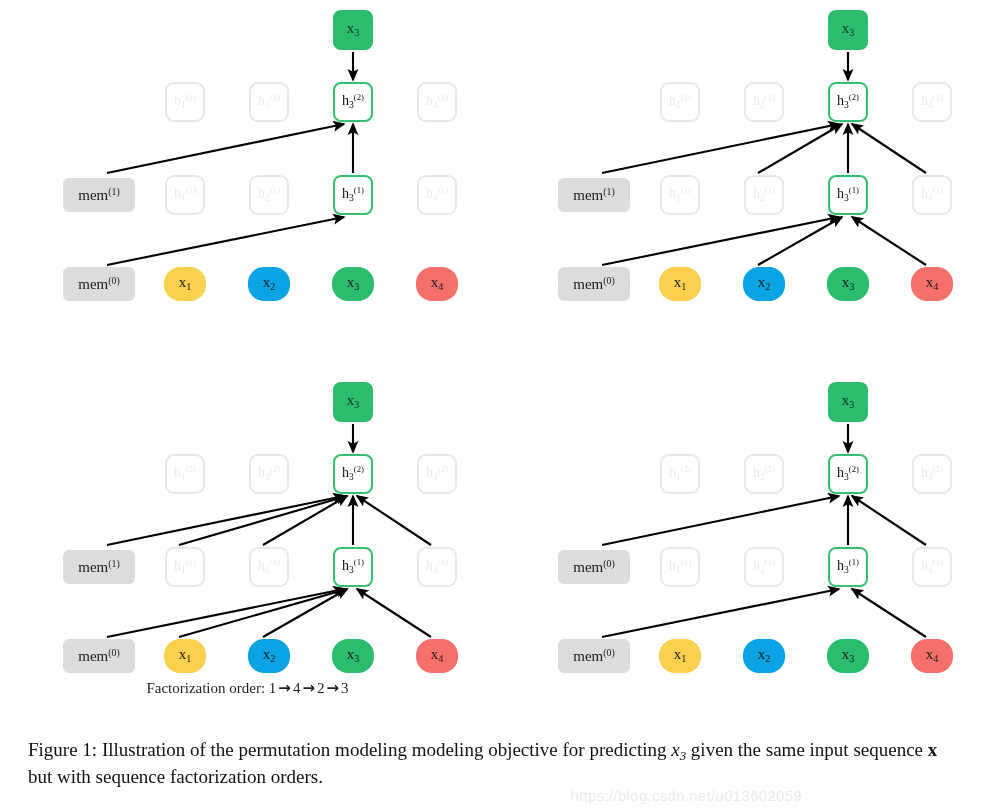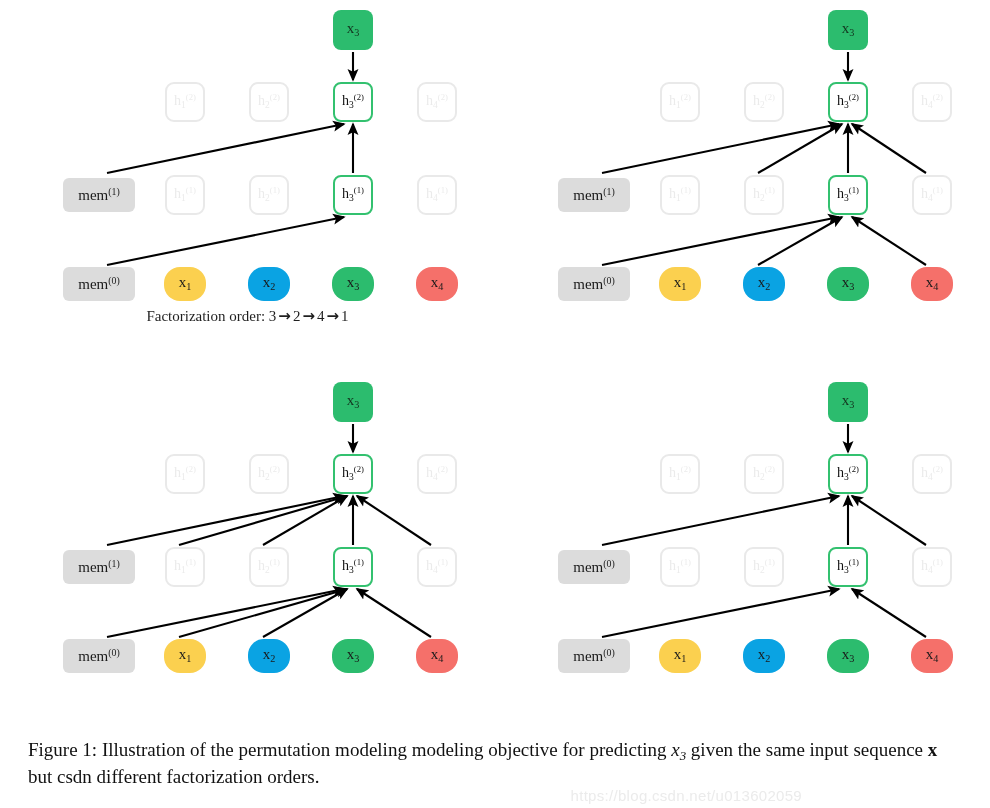--- a/index.html
+++ b/index.html
@@ -143,21 +143,20 @@
         </div>
         <div class="node tok c-blue" style="left: 248px; top: 267px; width: 42px; height: 34px;">
           <span class="lbl">x<sub>2</sub></span>
         </div>
         <div class="node tok c-green" style="left: 332px; top: 267px; width: 42px; height: 34px;">
           <span class="lbl">x<sub>3</sub></span>
         </div>
         <div class="node tok c-red" style="left: 416px; top: 267px; width: 42px; height: 34px;">
           <span class="lbl">x<sub>4</sub></span>
         </div>
-        <div class="caption-order"><span>Factorization order:</span> <span>3</span><span class="arrw">→</span><span>2</span><span class="arrw">→</span><span>4</span><span class="arrw">→</span><span>1</span></div>
       </div>
       <div class="panel" style="left: 495px; top: 0px;">
         <svg class="panel-canvas" viewBox="0 0 495 315">
           <defs>
             <marker id="ah-1" markerWidth="6" markerHeight="6" refX="5.2" refY="3" orient="auto" markerUnits="strokeWidth">
               <path d="M0,0.4 L6,3 L0,5.6 L1.3,3 Z" fill="#000000"></path>
             </marker>
           </defs>
           <line x1="107" y1="265" x2="344" y2="217" stroke="#000000" stroke-width="2.1" marker-end="url(#ah-1)"></line>
           <line x1="263" y1="265" x2="347" y2="217" stroke="#000000" stroke-width="2.1" marker-end="url(#ah-1)"></line>
@@ -270,20 +269,21 @@
         </div>
         <div class="node tok c-blue" style="left: 248px; top: 267px; width: 42px; height: 34px;">
           <span class="lbl">x<sub>2</sub></span>
         </div>
         <div class="node tok c-green" style="left: 332px; top: 267px; width: 42px; height: 34px;">
           <span class="lbl">x<sub>3</sub></span>
         </div>
         <div class="node tok c-red" style="left: 416px; top: 267px; width: 42px; height: 34px;">
           <span class="lbl">x<sub>4</sub></span>
         </div>
+        <div class="caption-order"><span>Factorization order:</span> <span>1</span><span class="arrw">→</span><span>4</span><span class="arrw">→</span><span>2</span><span class="arrw">→</span><span>3</span></div>
       </div>
       <div class="panel" style="left: 495px; top: 372px;">
         <svg class="panel-canvas" viewBox="0 0 495 315">
           <defs>
             <marker id="ah-3" markerWidth="6" markerHeight="6" refX="5.2" refY="3" orient="auto" markerUnits="strokeWidth">
               <path d="M0,0.4 L6,3 L0,5.6 L1.3,3 Z" fill="#000000"></path>
             </marker>
           </defs>
           <line x1="107" y1="265" x2="344" y2="217" stroke="#000000" stroke-width="2.1" marker-end="url(#ah-3)"></line>
           <line x1="431" y1="265" x2="357" y2="217" stroke="#000000" stroke-width="2.1" marker-end="url(#ah-3)"></line>
@@ -334,17 +334,17 @@
         <div class="node tok c-green" style="left: 332px; top: 267px; width: 42px; height: 34px;">
           <span class="lbl">x<sub>3</sub></span>
         </div>
         <div class="node tok c-red" style="left: 416px; top: 267px; width: 42px; height: 34px;">
           <span class="lbl">x<sub>4</sub></span>
         </div>
       </div>
     </div>
 
   <div id="figure-caption">
-    <span>Figure 1: Illustration of the permutation modeling modeling objective for predicting </span><span class="mathvar"><span>x</span><sub>3</sub></span><span> given the same input sequence </span><span class="bfx">x</span><span> but csdn different factorization orders.</span>
+    <span>Figure 1: Illustration of the permutation modeling modeling objective for predicting </span><span class="mathvar"><span>x</span><sub>3</sub></span><span> given the same input sequence </span><span class="bfx">x</span><span> but with sequence factorization orders.</span>
   </div>
 
   <div id="watermark">https://blog.csdn.net/u013602059</div>
 </div>
 
 </body></html>

